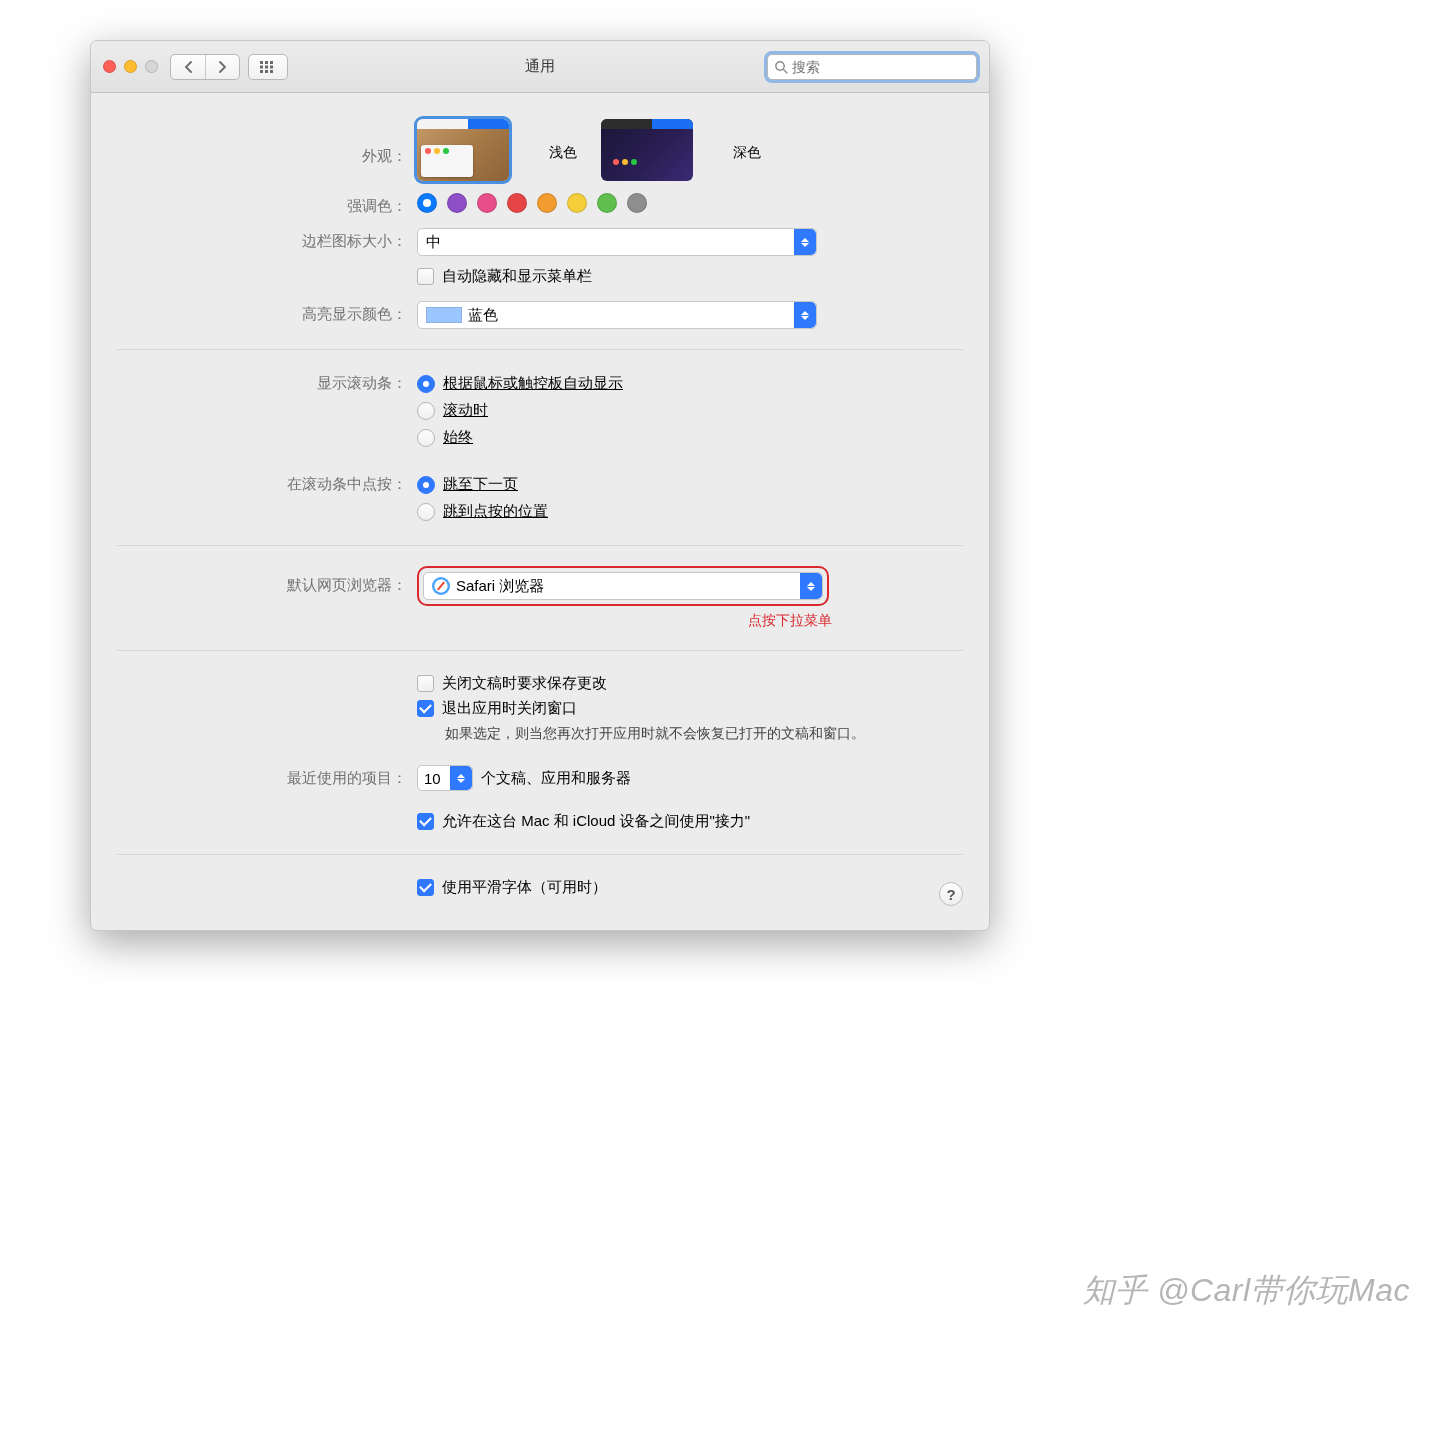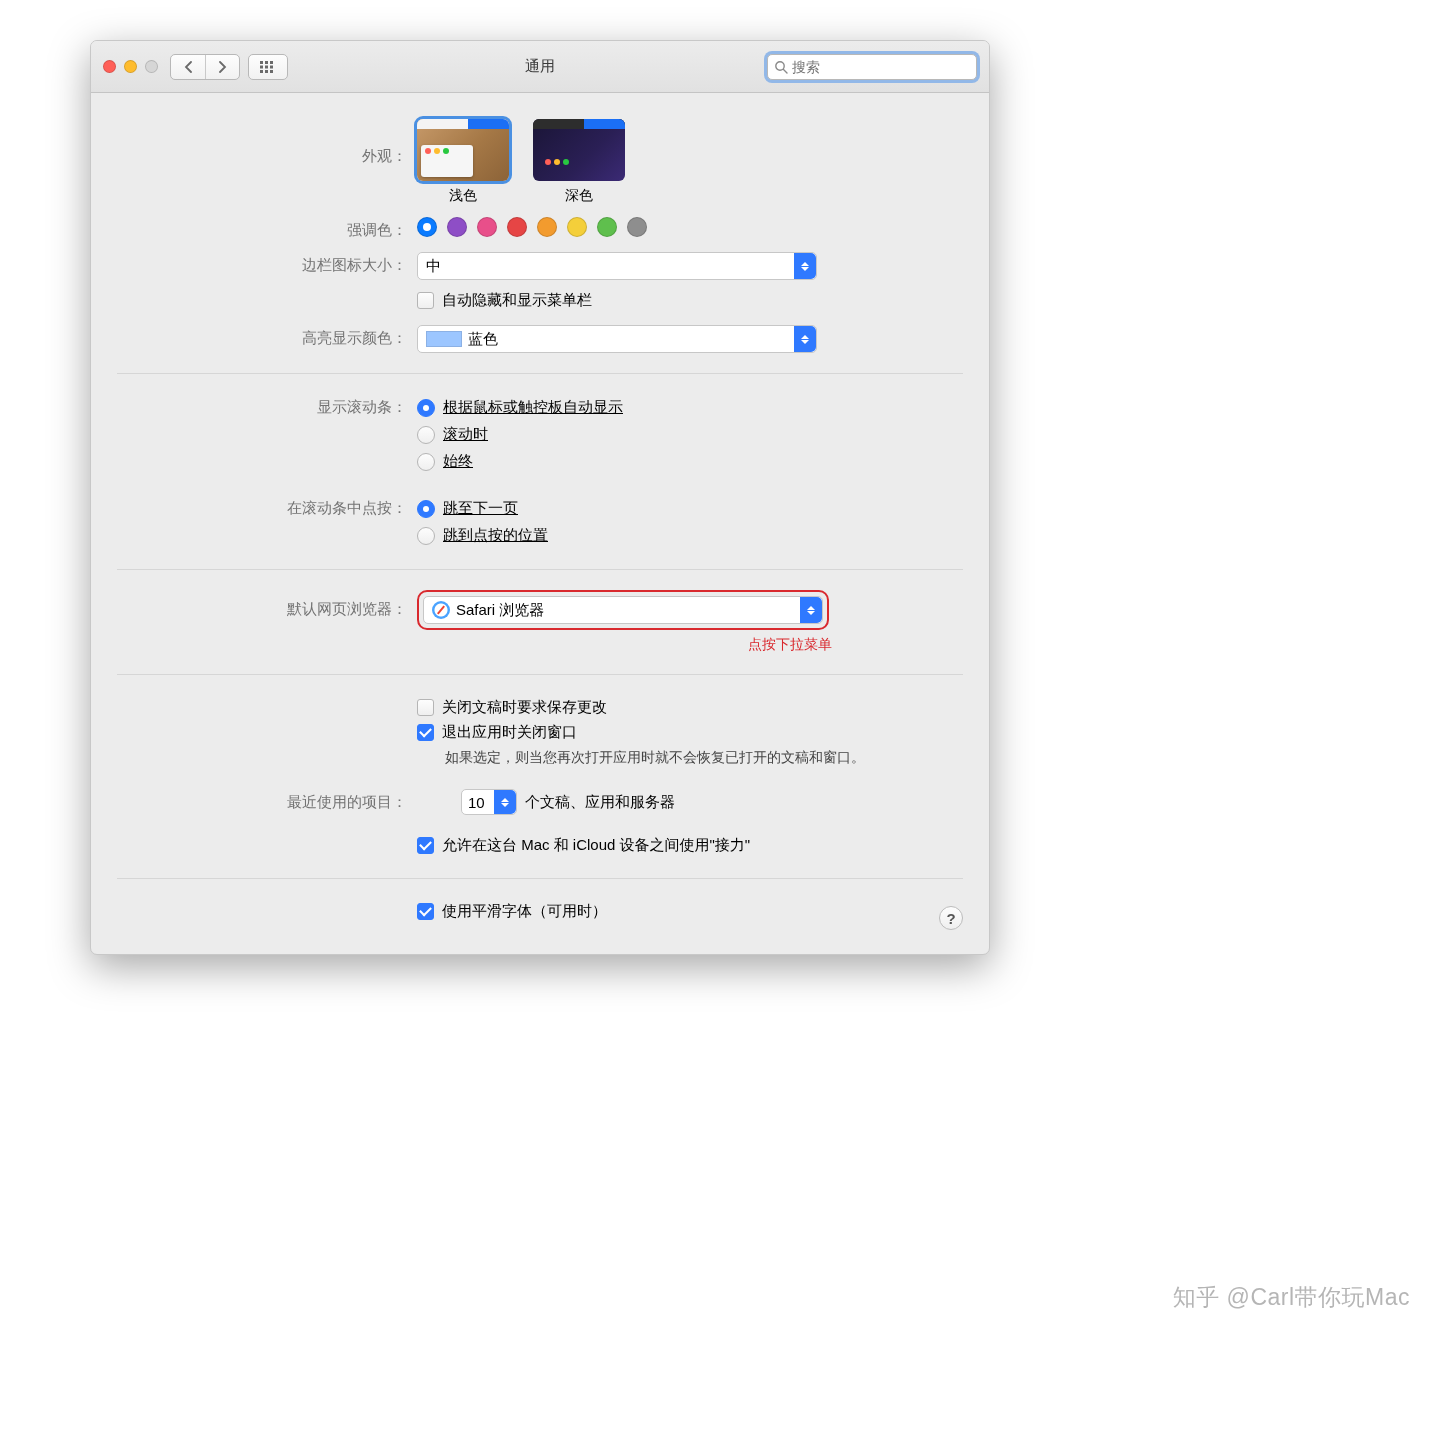--- a/index.html
+++ b/index.html
@@ -87,21 +87,21 @@
   .lbl {
     width: 300px; flex:none; text-align:right; padding-right: 10px;
     padding-top: 4px; color:#737373;
   }
   .val { flex:1; }
   .divider {
     border:none; border-top:1px solid #d6d6d6; margin: 14px 0;
   }
   
   .appearance-opts { display:flex; gap: 24px; }
-  .ap-card { display:flex; flex-direction:column; align-items:center; }
+  .ap-card { display:flex; align-items:center;gap:40px; }
   .ap-thumb {
     width: 92px; height: 62px; border-radius:6px; position:relative;
     overflow:hidden;
   }
   .ap-thumb.light {
     background: linear-gradient(135deg,#c79a6a 0%, #a57846 55%, #8c6338 100%);
     box-shadow: 0 0 0 3px #4a90e2;
   }
   .ap-thumb.dark {
     background: linear-gradient(135deg,#1a1536 0%, #2a1f55 60%, #3b2a75 100%);
@@ -209,34 +209,34 @@
     content:""; position:absolute; left:50%; top:50%; width:2px; height:10px;
     background:#e43; transform:translate(-50%,-50%) rotate(40deg);
   }
   .anno {
     color:#d9292e; font-size:14px; text-align:center; margin-top:6px;
     padding-left: 200px;
   }
   .subnote {
     font-size:14px; color:#444; padding:4px 0 4px 28px;
   }
-  .recent-line { display:flex; align-items:center; gap:8px;margin-left:44px; }
+  .recent-line { display:flex; align-items:center; gap:8px; }
   .mini-dd { width:56px; height:26px; padding-left:6px; }
   .help-btn{
     position:absolute; right:26px; bottom:24px;
     width:24px; height:24px; border-radius:50%;
     border:1px solid #bcbcbc; background:linear-gradient(#fdfdfd,#efefef);
     display:flex;align-items:center;justify-content:center;
     color:#555; font-weight:600;
   }
   
   .watermark{
     position:absolute; right:30px; bottom:120px;
-    font-size:23px; color:rgba(120,120,120,0.55);
-    letter-spacing:0.5px;
+    font-size:32px; color:rgba(120,120,120,0.55);
+    font-style: italic; letter-spacing:0.5px;
   }
 </style>
 </head>
 <body>
 
 <div class="window">
 
   <div class="titlebar">
     <div class="traffic">
       <div class="tl red"></div>

